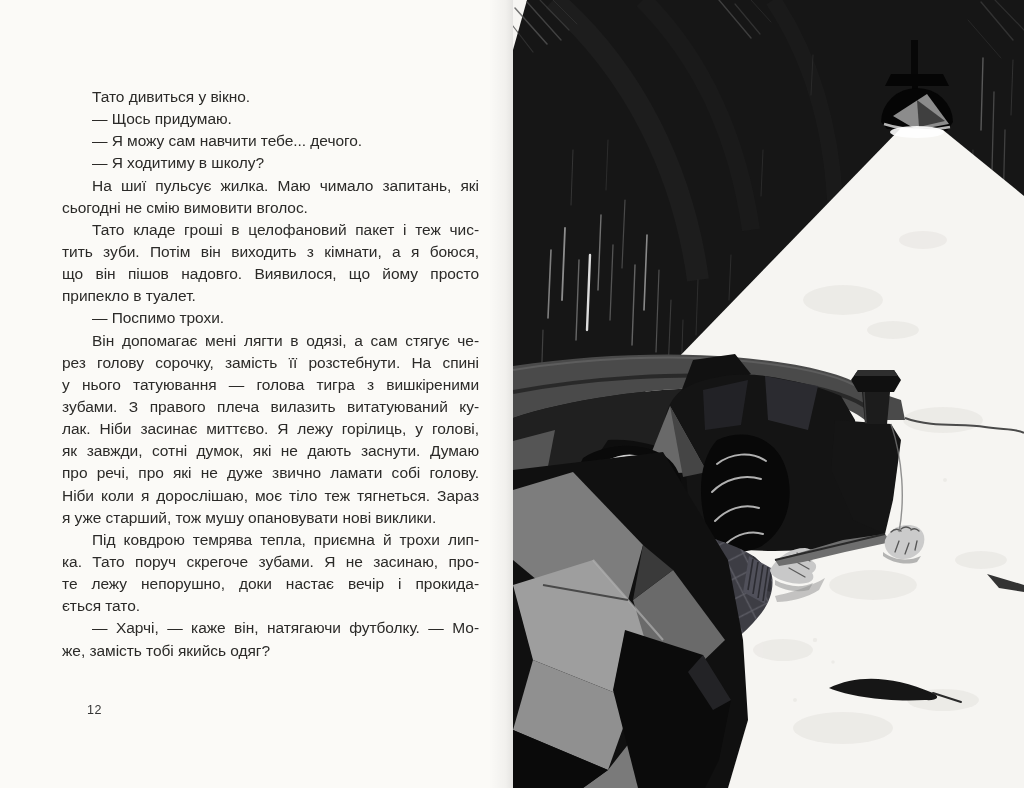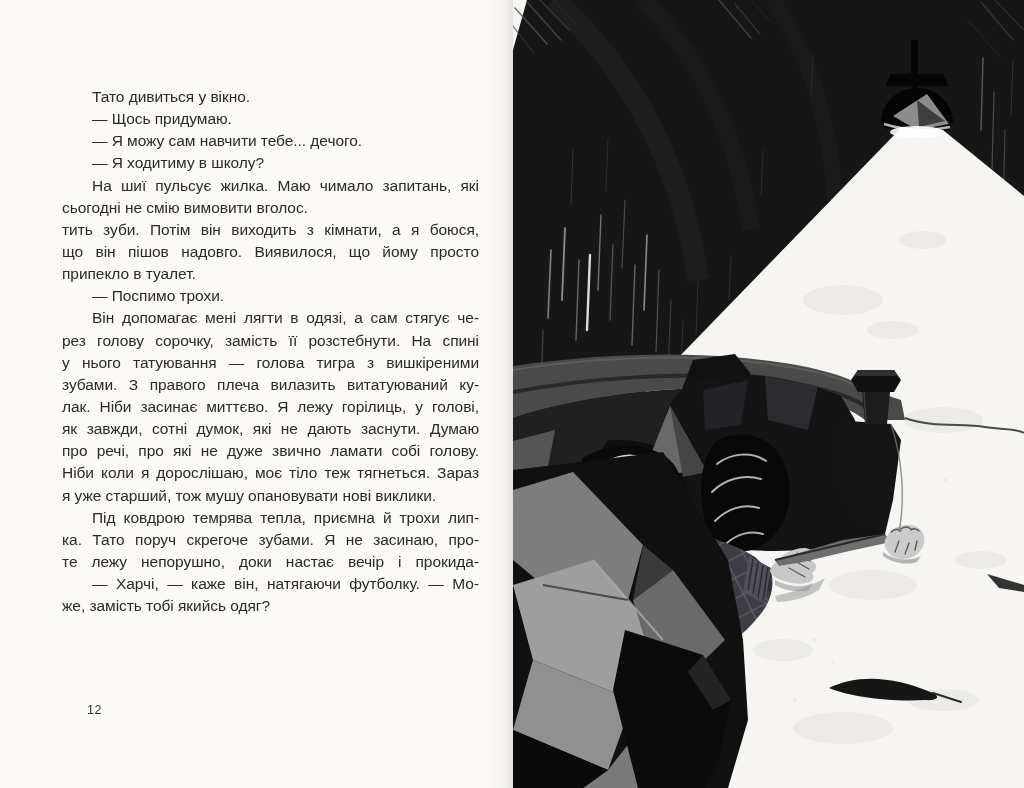--- a/index.html
+++ b/index.html
@@ -36,36 +36,38 @@
 <div class="spread">
 
   <div class="page-left">
     <div class="text-col">
         <div class="line ind">Тато дивиться у вікно.</div>
         <div class="line ind">— Щось придумаю.</div>
         <div class="line ind">— Я можу сам навчити тебе... дечого.</div>
         <div class="line ind">— Я ходитиму в школу?</div>
         <div class="line ind jst">На шиї пульсує жилка. Маю чимало запитань, які</div>
         <div class="line">сьогодні не смію вимовити вголос.</div>
+        <div class="line ind jst">Тато кладе гроші в целофановий пакет і теж чис-</div>
         <div class="line jst">тить зуби. Потім він виходить з кімнати, а я боюся,</div>
         <div class="line jst">що він пішов надовго. Виявилося, що йому просто</div>
         <div class="line">припекло в туалет.</div>
         <div class="line ind">— Поспимо трохи.</div>
         <div class="line ind jst">Він допомагає мені лягти в одязі, а сам стягує че-</div>
         <div class="line jst">рез голову сорочку, замість її розстебнути. На спині</div>
         <div class="line jst">у нього татуювання — голова тигра з вишкіреними</div>
         <div class="line jst">зубами. З правого плеча вилазить витатуюваний ку-</div>
         <div class="line jst">лак. Ніби засинає миттєво. Я лежу горілиць, у голові,</div>
         <div class="line jst">як завжди, сотні думок, які не дають заснути. Думаю</div>
         <div class="line jst">про речі, про які не дуже звично ламати собі голову.</div>
         <div class="line jst">Ніби коли я дорослішаю, моє тіло теж тягнеться. Зараз</div>
         <div class="line">я уже старший, тож мушу опановувати нові виклики.</div>
         <div class="line ind jst">Під ковдрою темрява тепла, приємна й трохи лип-</div>
         <div class="line jst">ка. Тато поруч скрегоче зубами. Я не засинаю, про-</div>
         <div class="line jst">те лежу непорушно, доки настає вечір і прокида-</div>
+        <div class="line">ється тато.</div>
         <div class="line ind jst">— Харчі, — каже він, натягаючи футболку. — Мо-</div>
         <div class="line">же, замість тобі якийсь одяг?</div>
       </div>
     <div class="page-num">12</div>
   </div>
 
   <div class="gutter"></div>
 
   <div class="page-right">
     <svg width="511" height="788" viewBox="0 0 511 788">

